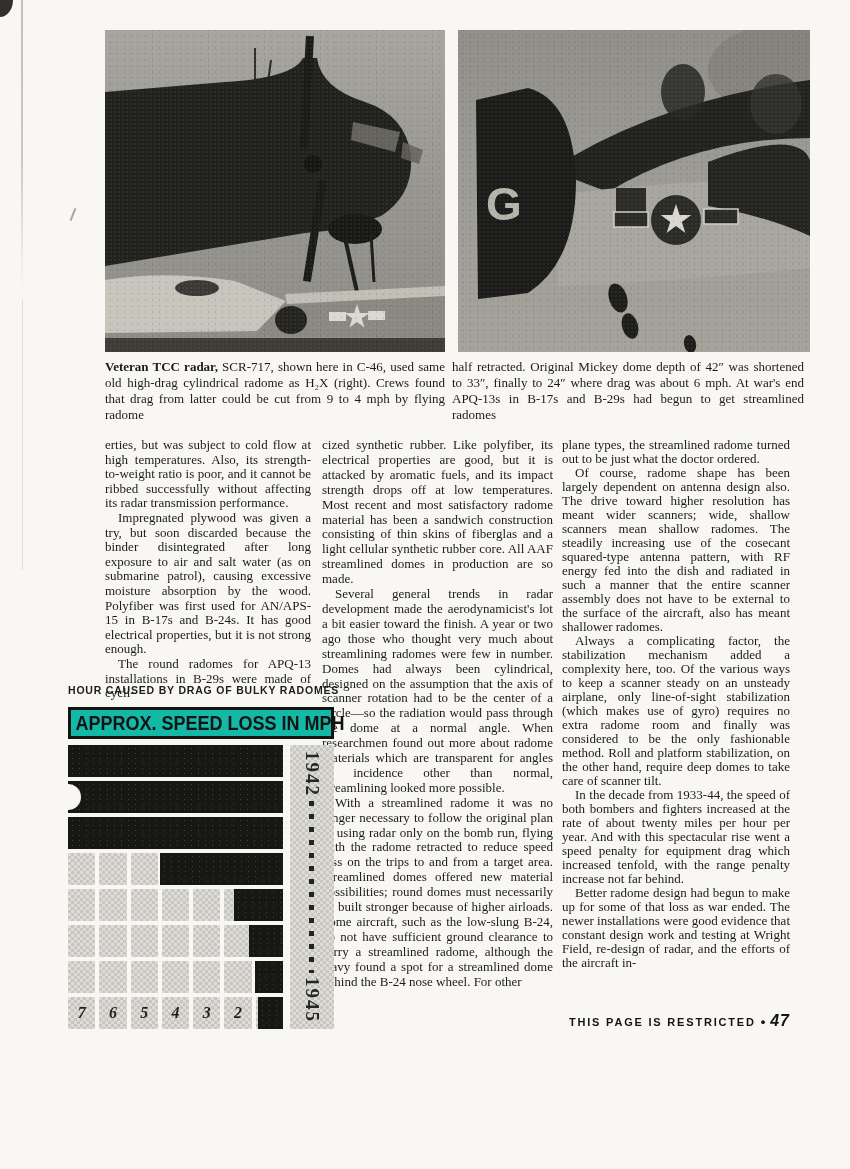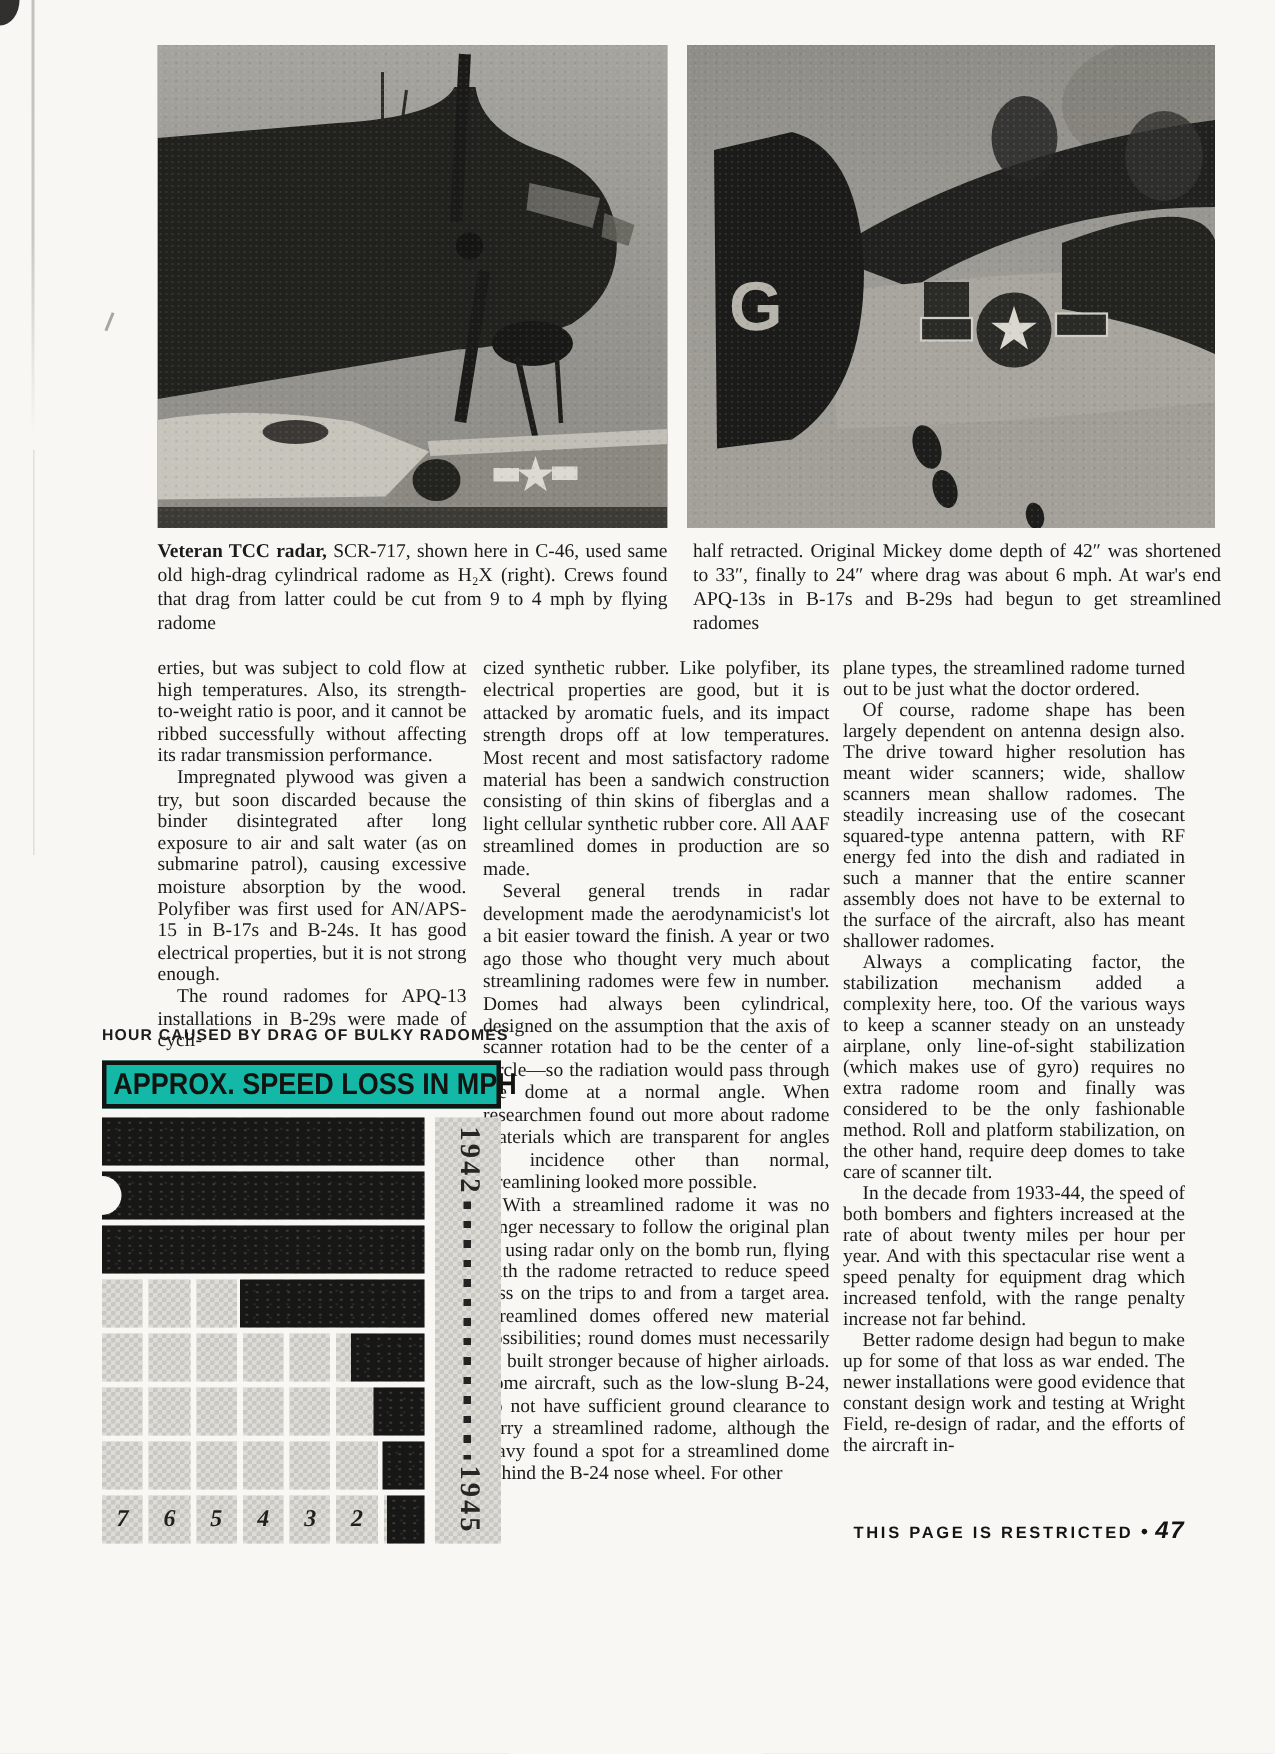--- a/index.html
+++ b/index.html
@@ -19,21 +19,21 @@
   .photo-right{left:458px;width:352px;height:322px;}
   .photo svg{display:block;}
   .grain{position:absolute;inset:0;pointer-events:none;
     background-image:radial-gradient(rgba(255,255,255,.09) .6px,transparent .9px),
                      radial-gradient(rgba(0,0,0,.12) .6px,transparent .9px);
     background-size:4px 4px,7px 6px;background-position:0 0,2px 3px;}
 
   
   .caption{position:absolute;top:359px;font-size:13px;line-height:16px;text-align:justify;}
   .caption-left{left:105px;width:340px;}
-  .caption-right{left:462px;width:352px;}
+  .caption-right{left:452px;width:352px;}
   .caption b{font-weight:700;}
 
   
   .col{position:absolute;top:438px;font-size:13px;text-align:justify;}
   .col1{left:105px;width:206px;line-height:14.6px;}
   .col2{left:322px;width:231px;line-height:14.9px;}
   .col3{left:562px;width:228px;line-height:14px;}
   .col p{margin:0;}
   .col p.ind{text-indent:13px;}
 

